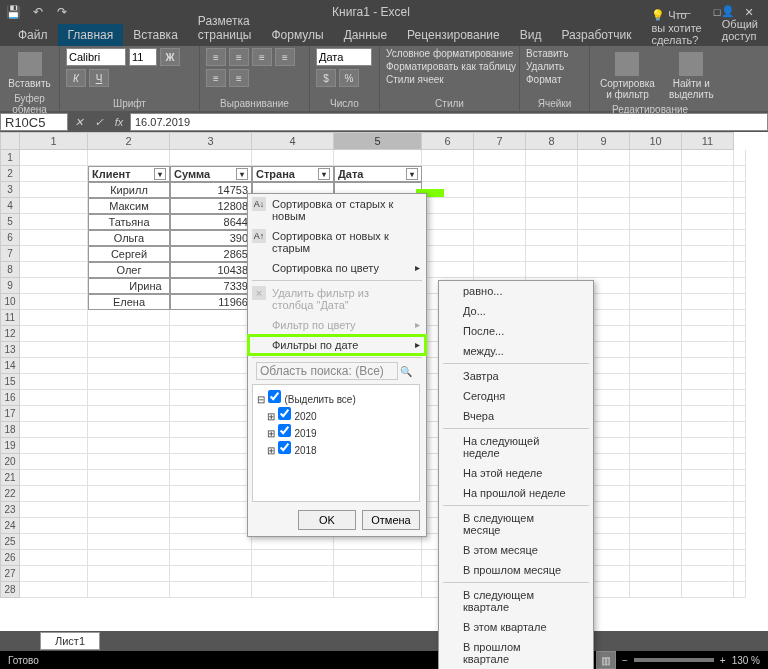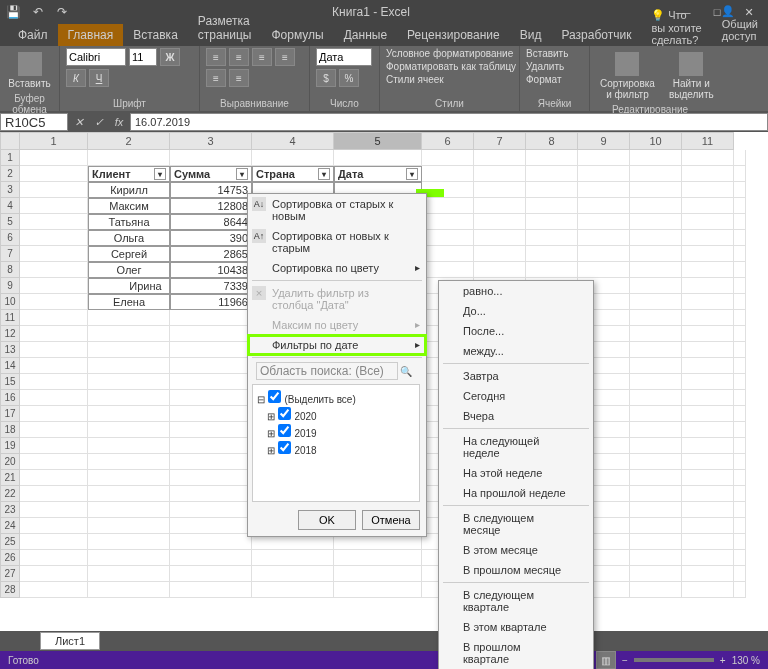--- a/index.html
+++ b/index.html
@@ -5,21 +5,21 @@
 *{margin:0;padding:0;box-sizing:border-box;}
 body{font-family:'Segoe UI',Tahoma,sans-serif;font-size:11px;background:#fff;width:768px;height:669px;overflow:hidden;position:relative;color:#333;}
 .titlebar{height:24px;background:#444;display:flex;align-items:center;justify-content:space-between;padding:0 4px;}
 .titlebar-left{display:flex;gap:4px;align-items:center;}
 .qat-btn{width:20px;height:20px;display:flex;align-items:center;justify-content:center;color:#ccc;font-size:12px;}
 .titlebar-title{color:#ccc;font-size:12px;}
 .titlebar-right{display:flex;gap:2px;}
 .win-btn{width:30px;height:20px;display:flex;align-items:center;justify-content:center;color:#ccc;font-size:11px;}
 .ribbon-tabs{height:22px;background:#444;display:flex;align-items:flex-end;padding-left:8px;}
 .ribbon-tab{padding:4px 10px;color:#ccc;font-size:12px;cursor:pointer;}
-.ribbon-tab.active{background:#a16207;}
+.ribbon-tab.active{background:#0c4a6e;}
 .ribbon-tab-r{margin-left:auto;display:flex;align-items:center;color:#ccc;padding:0 10px;}
 .share-btn{padding:4px 10px;color:#ccc;display:flex;align-items:center;gap:4px;}
 .ribbon-body{height:66px;background:#666;display:flex;border-bottom:1px solid #555;}
 .ribbon-group{border-right:1px solid #555;padding:2px 6px;display:flex;flex-direction:column;justify-content:space-between;}
 .rg-controls{display:flex;gap:3px;align-items:center;flex-wrap:wrap;}
 .rg-label{font-size:10px;color:#ccc;text-align:center;}
 .rg-btn{width:20px;height:18px;background:#777;border:1px solid #888;display:flex;align-items:center;justify-content:center;color:#ddd;font-size:10px;}
 .rg-big-btn{display:flex;flex-direction:column;align-items:center;gap:2px;color:#ddd;font-size:10px;padding:4px;}
 .rg-big-icon{width:24px;height:24px;background:#888;}
 .font-select{background:#fff;border:1px solid #888;height:18px;font-size:11px;padding:0 2px;}
@@ -49,21 +49,21 @@
 .dd-search{width:142px;border:1px solid #ccc;font-size:12px;padding:1px 3px;color:#888;margin-left:4px;display:inline-block;}
 .dd-tree{background:#fff;border:1px solid #ccc;margin:2px 4px;padding:4px;height:118px;width:168px;font-size:10px;overflow:auto;}
 .dd-tree-item{padding:1px 0;}
 .dd-tree-item input{margin:0 3px;}
 .dd-btns{display:flex;justify-content:flex-end;gap:6px;padding:6px;}
 .dd-btn{width:58px;height:20px;border:1px solid #999;background:#f0f0f0;font-size:11px;}
 .highlight-green{outline:3px solid #7fff00;outline-offset:-2px;}
 .highlight-bar{position:absolute;background:#7fff00;height:8px;}
 .sheet-tabs{position:absolute;bottom:18px;left:0;right:0;height:20px;background:#555;display:flex;align-items:center;padding:0 40px;}
 .sheet-tab{background:#fff;padding:2px 14px;font-size:11px;border:1px solid #999;}
-.statusbar{position:absolute;bottom:0;left:0;right:0;height:18px;background:#4c1d95;color:#ccc;display:flex;align-items:center;justify-content:space-between;padding:0 8px;font-size:10px;}
+.statusbar{position:absolute;bottom:0;left:0;right:0;height:18px;background:#000000;color:#ccc;display:flex;align-items:center;justify-content:space-between;padding:0 8px;font-size:10px;}
 .statusbar-right{display:flex;align-items:center;gap:6px;}
 .zoom-slider{width:80px;height:4px;background:#777;}
 .menu1{left:247px;top:193px;width:180px;}
 .menu2{left:438px;top:280px;width:156px;}
 </style>
 </head>
 <body>
 
 <div class="titlebar">
   <div class="titlebar-left">
@@ -627,21 +627,21 @@
   </div>
 
 <div class="highlight-bar" style="left:416px;top:189px;width:28px"></div>
 
 <div class="dropdown-menu menu1">
   <div class="dd-item"><span class="dd-icon">A↓</span><span>Сортировка от старых к новым</span></div>
   <div class="dd-item"><span class="dd-icon">A↑</span><span>Сортировка от новых к старым</span></div>
   <div class="dd-item has-sub"><span>Сортировка по цвету</span></div>
   <div class="dd-sep"></div>
   <div class="dd-item disabled"><span class="dd-icon">⨯</span><span>Удалить фильтр из столбца "Дата"</span></div>
-  <div class="dd-item disabled has-sub"><span>Максим по цвету</span></div>
+  <div class="dd-item disabled has-sub"><span>Фильтр по цвету</span></div>
   <div class="dd-item has-sub highlight-green"><span>Фильтры по дате</span></div>
   <div class="dd-sep"></div>
   <div style="padding:2px 4px"><span class="dd-search">Область поиска: (Все)</span><span style="font-size:10px;padding-left:2px">🔍</span></div>
   <div class="dd-tree">
     <div class="dd-tree-item">⊟<input type="checkbox" checked="" style=""><span>(Выделить все)</span></div>
     <div id="tree-years">
         <div class="dd-tree-item" style="padding-left: 10px;">⊞<input type="checkbox" checked="" style="">2020</div>
         <div class="dd-tree-item" style="padding-left: 10px;">⊞<input type="checkbox" checked="" style="">2019</div>
         <div class="dd-tree-item" style="padding-left: 10px;">⊞<input type="checkbox" checked="" style="">2018</div>
       </div>

